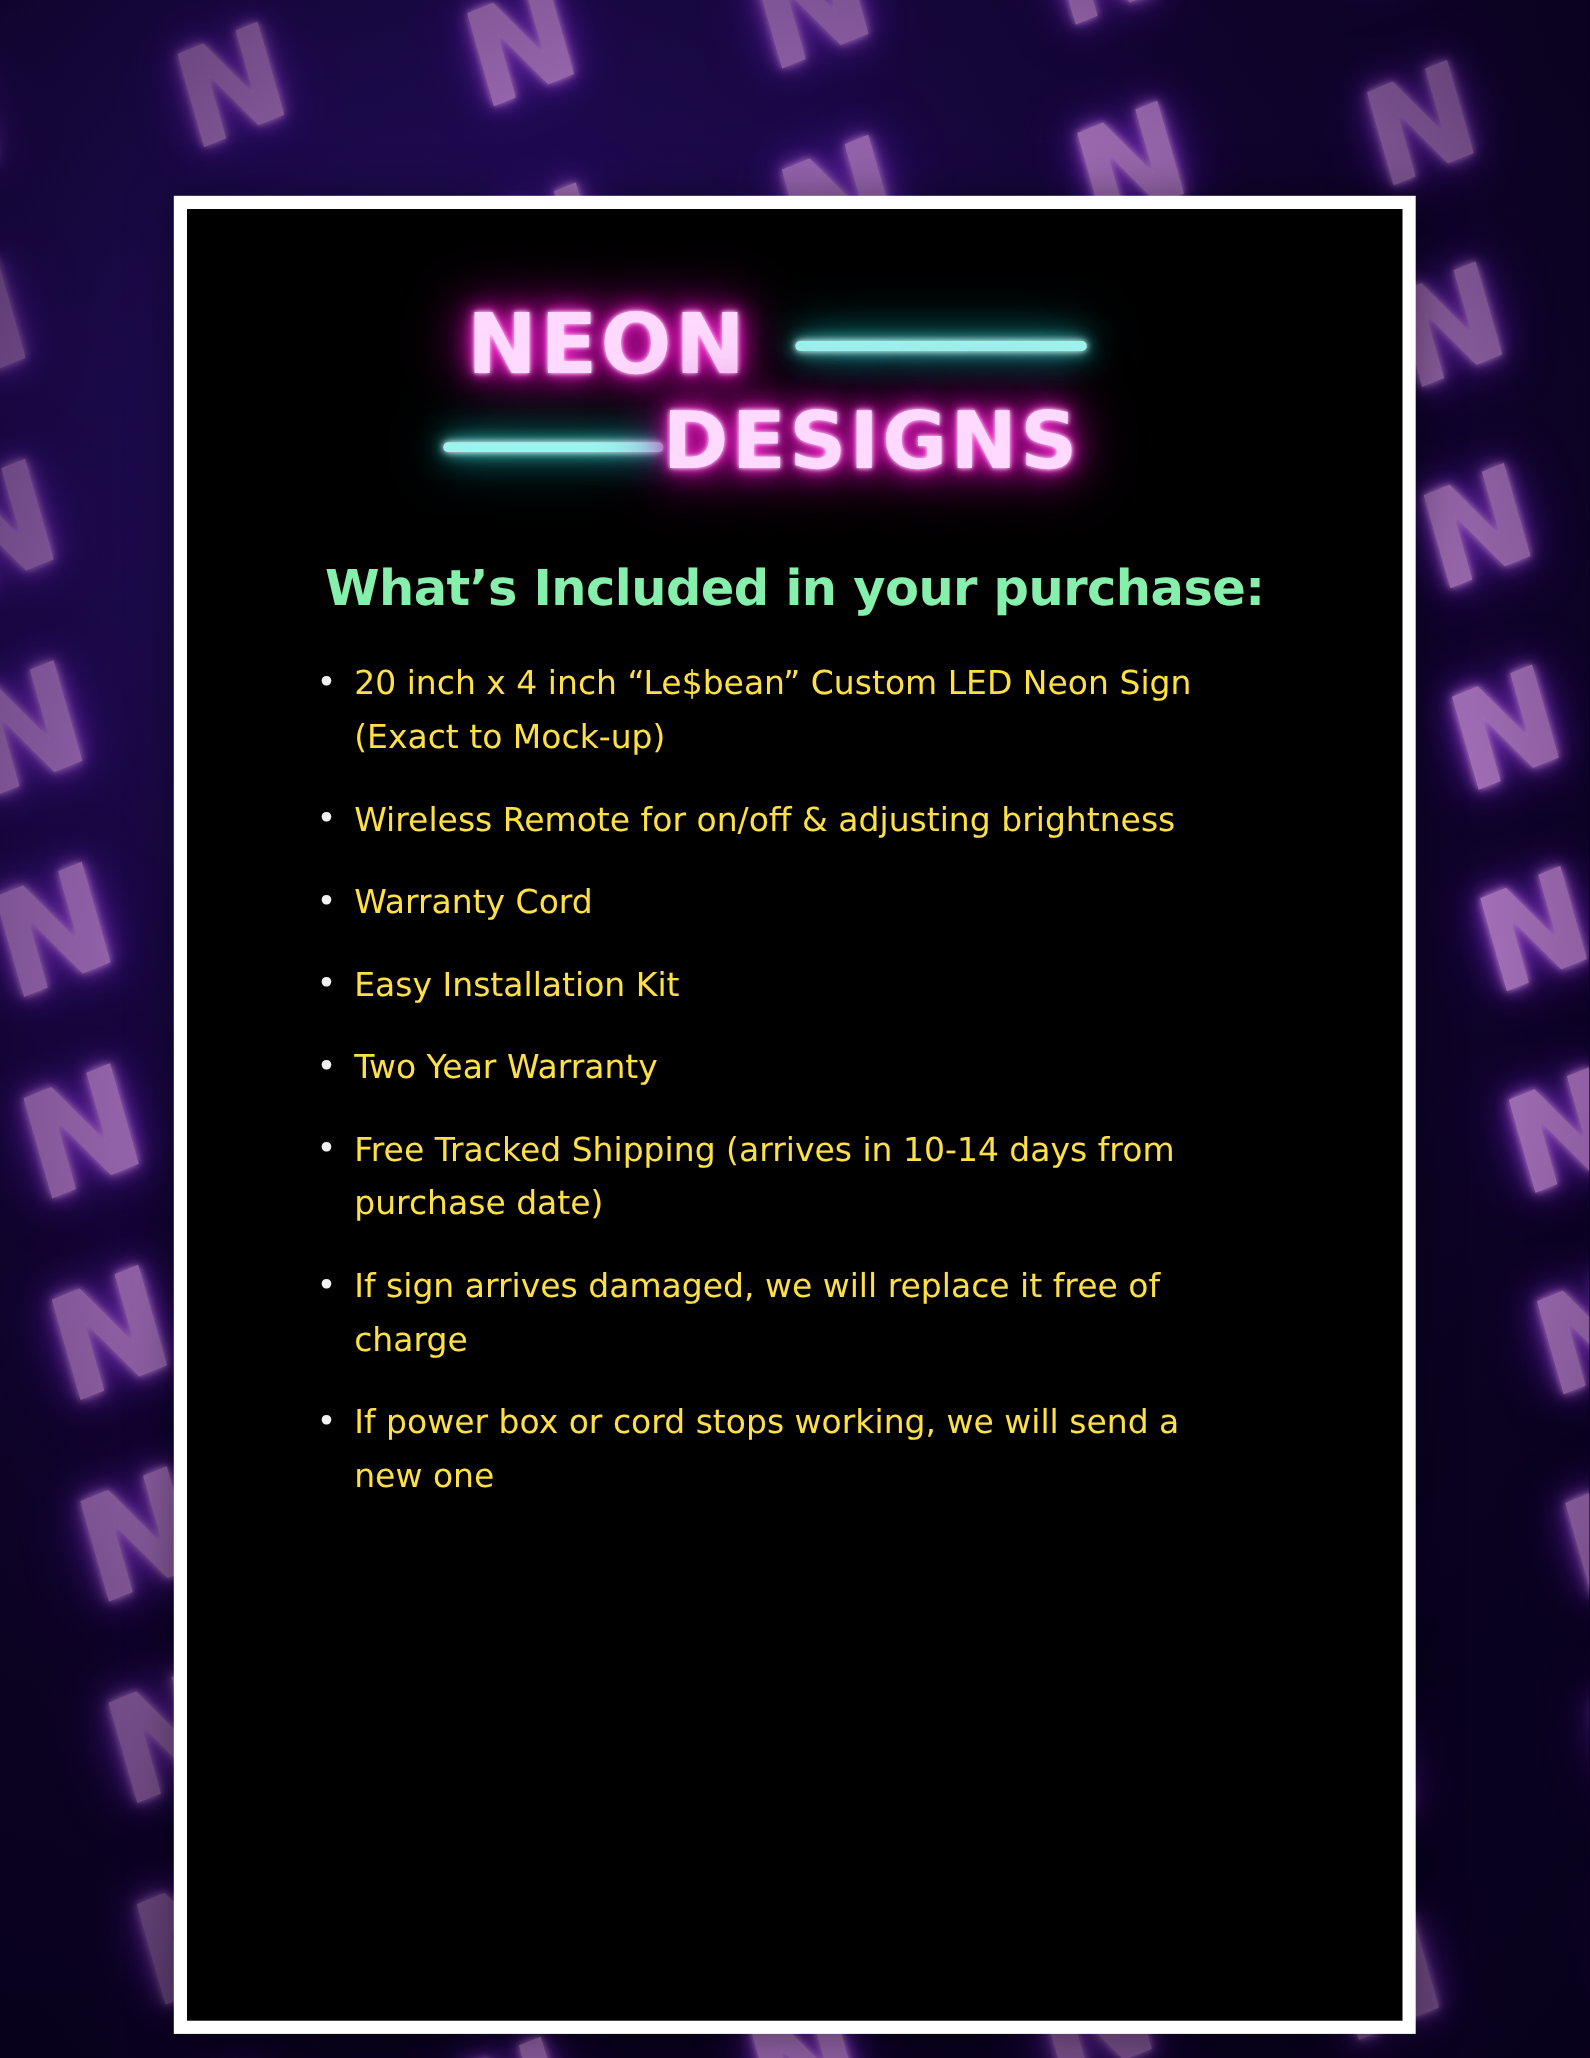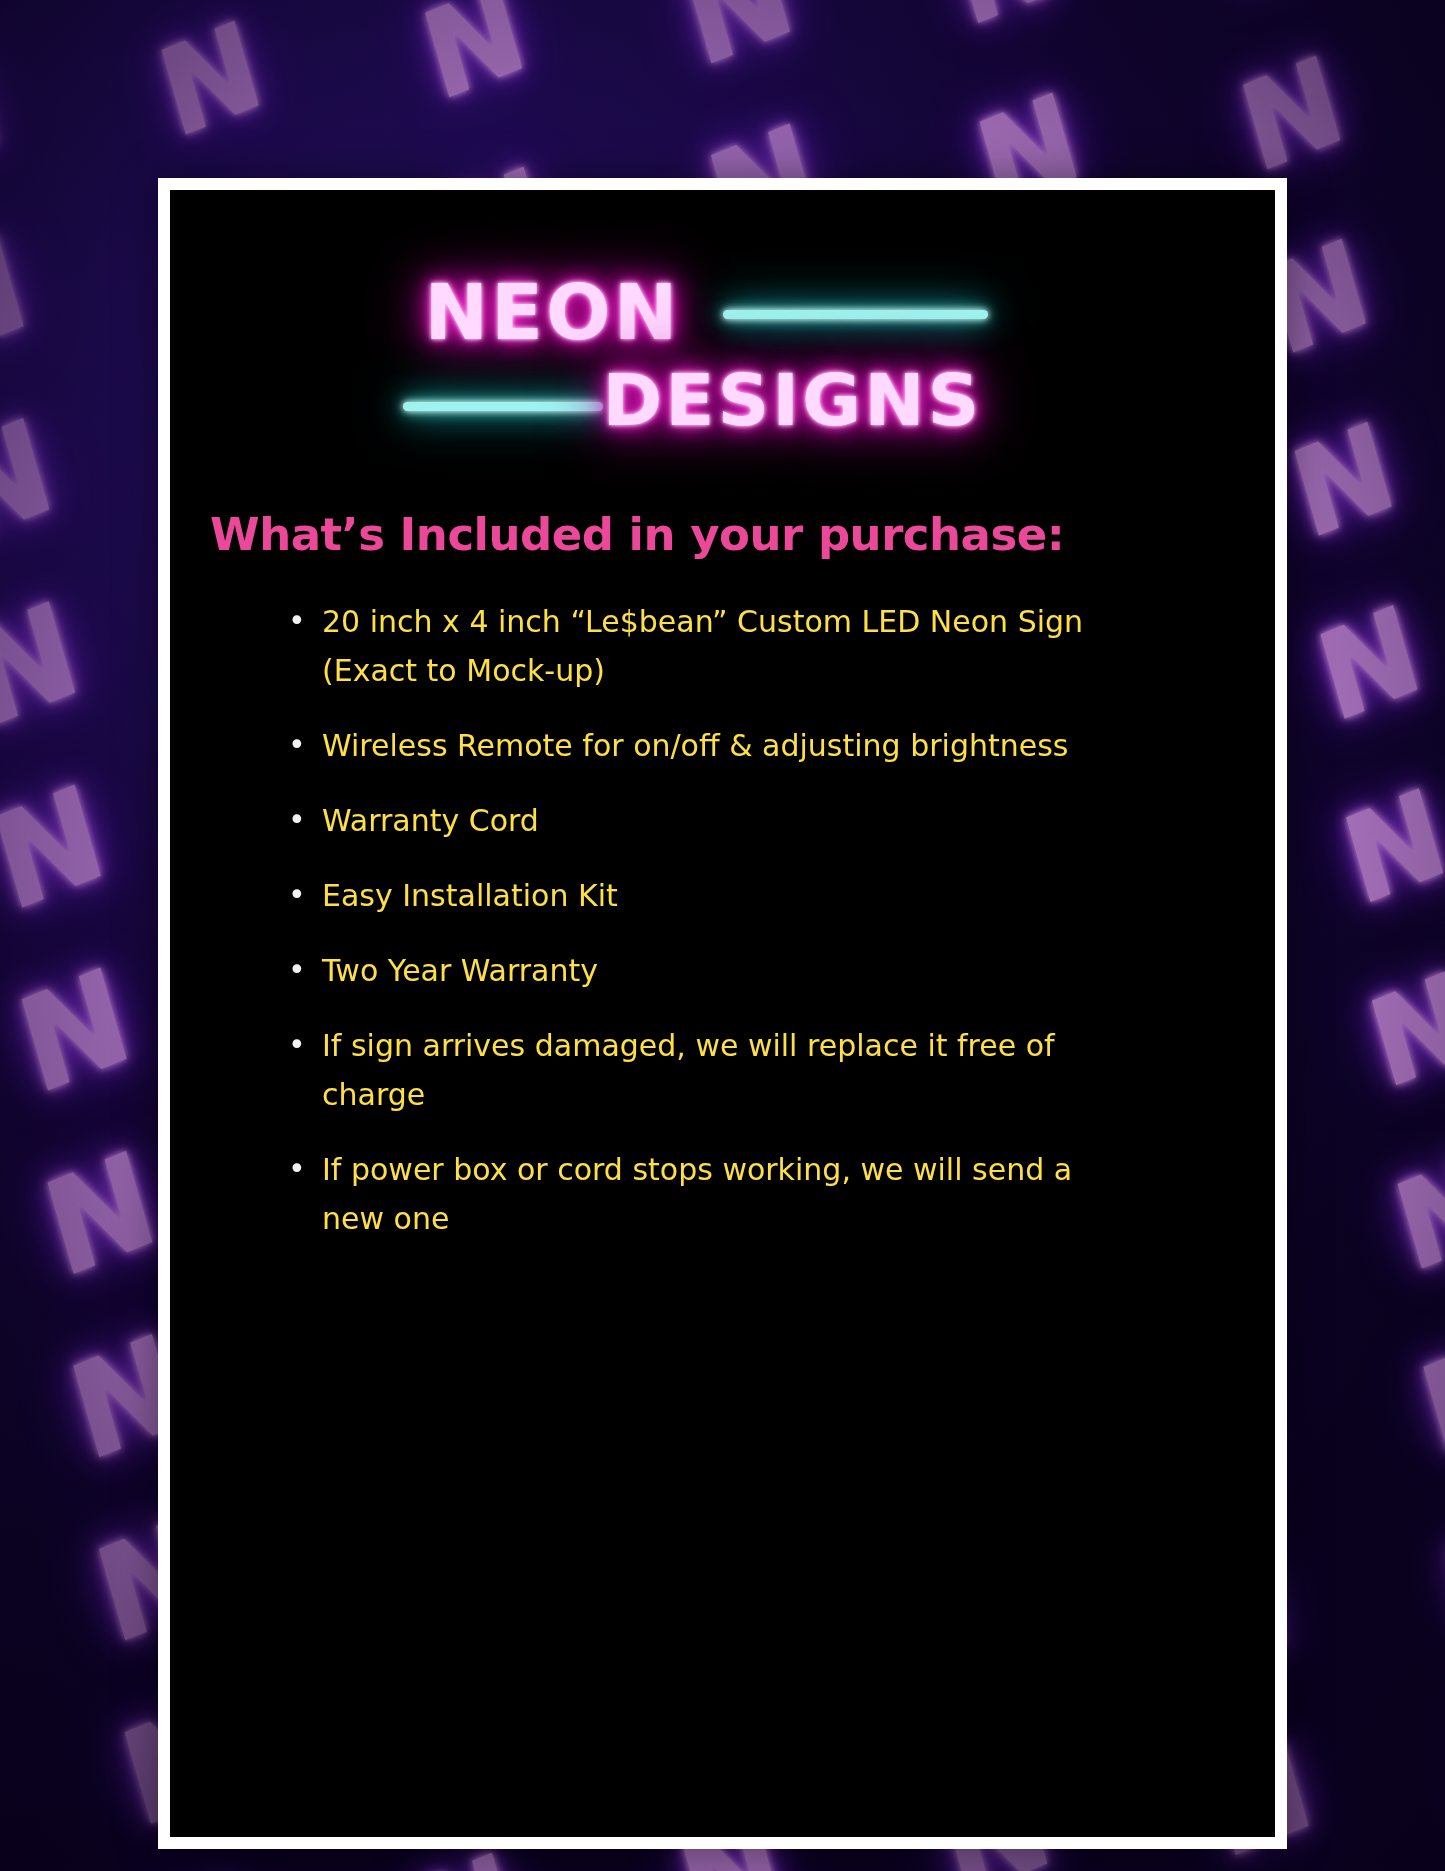--- a/index.html
+++ b/index.html
@@ -121,21 +121,22 @@
       0 0 30px #21cfd0,
       0 0 50px #16a3b5;
   }
   #bar-top { left: 320px; top: 48px; width: 265px; }
   #bar-bottom { left: 0px; top: 140px; width: 200px; }
 
   
   #heading {
     margin: 46px 0 0 0;
     padding: 0 40px;
-    color: #ec4899;
+    text-align: center;
+    color: #86efac;
     font-family: "DejaVu Sans", sans-serif;
     font-weight: 700;
     font-size: 45px;
     letter-spacing: -0.5px;
   }
 
   
   #list {
     list-style: none;
     margin: 36px 0 0 0;
@@ -246,18 +247,19 @@
     </div>
 
     <h1 id="heading">What’s Included in your purchase:</h1>
 
     <ul id="list">
       <li>20 inch x 4 inch “Le$bean” Custom LED Neon Sign (Exact to Mock-up)</li>
       <li>Wireless Remote for on/off &amp; adjusting brightness</li>
       <li>Warranty Cord</li>
       <li>Easy Installation Kit</li>
       <li>Two Year Warranty</li>
+      <li>Free Tracked Shipping (arrives in 10-14 days from purchase date)</li>
       <li>If sign arrives damaged, we will replace it free of charge</li>
       <li>If power box or cord stops working, we will send a new one</li>
     </ul>
 
   </div>
 </div>
 
 </body></html>

